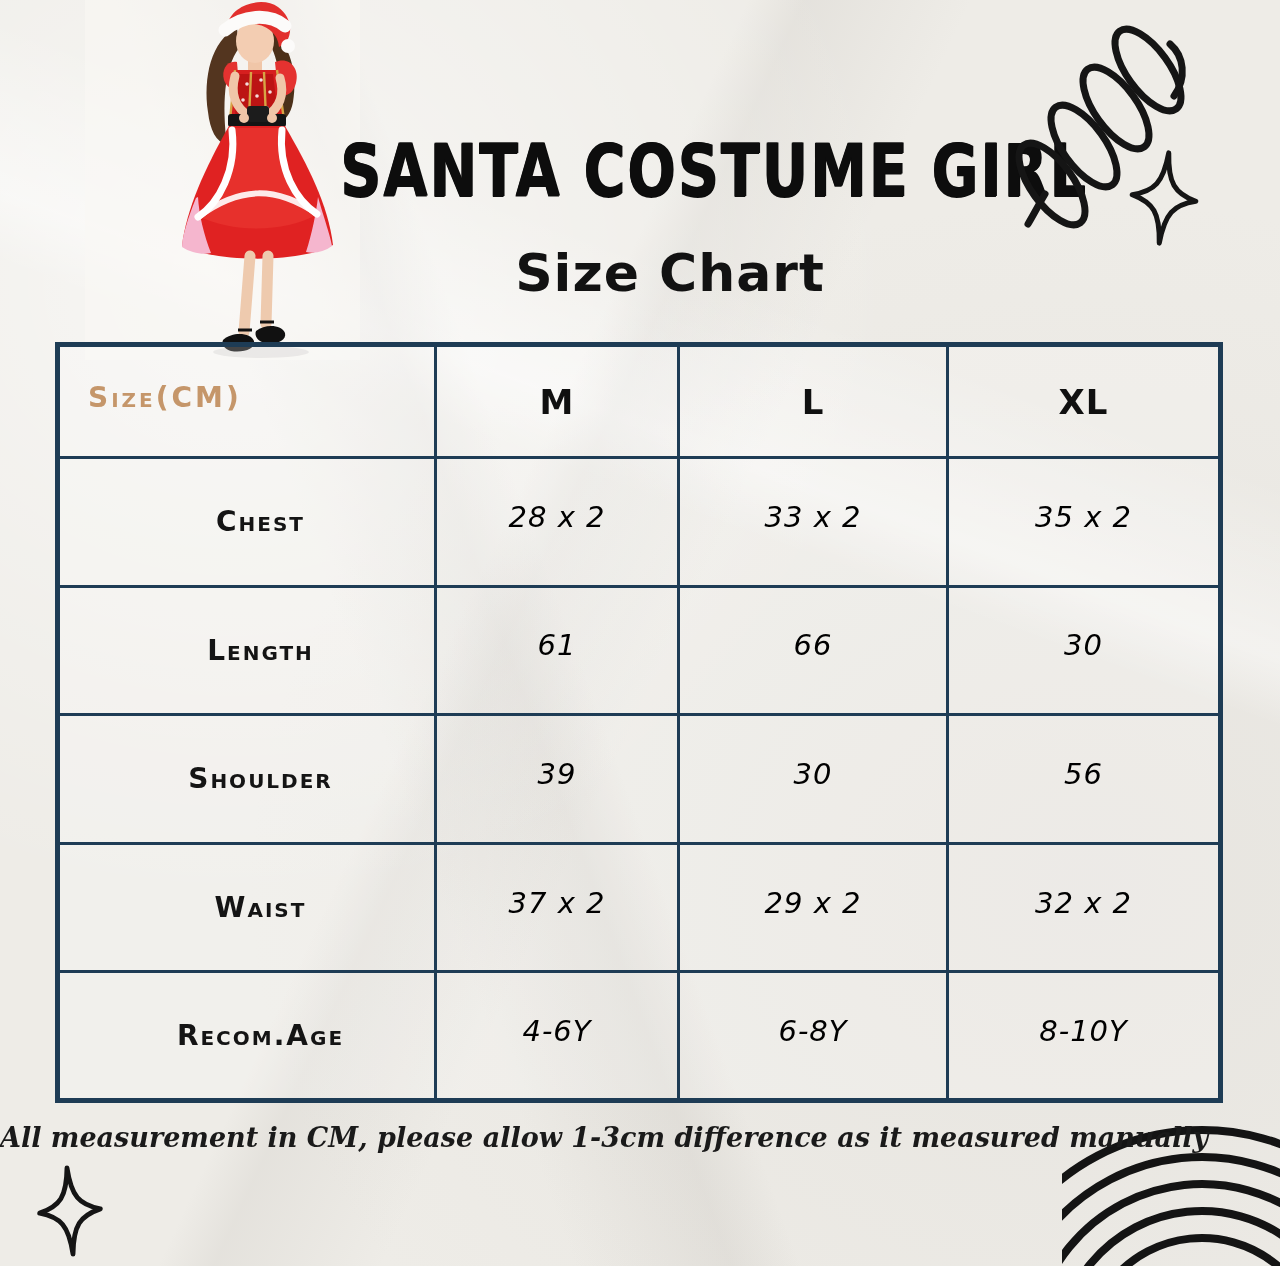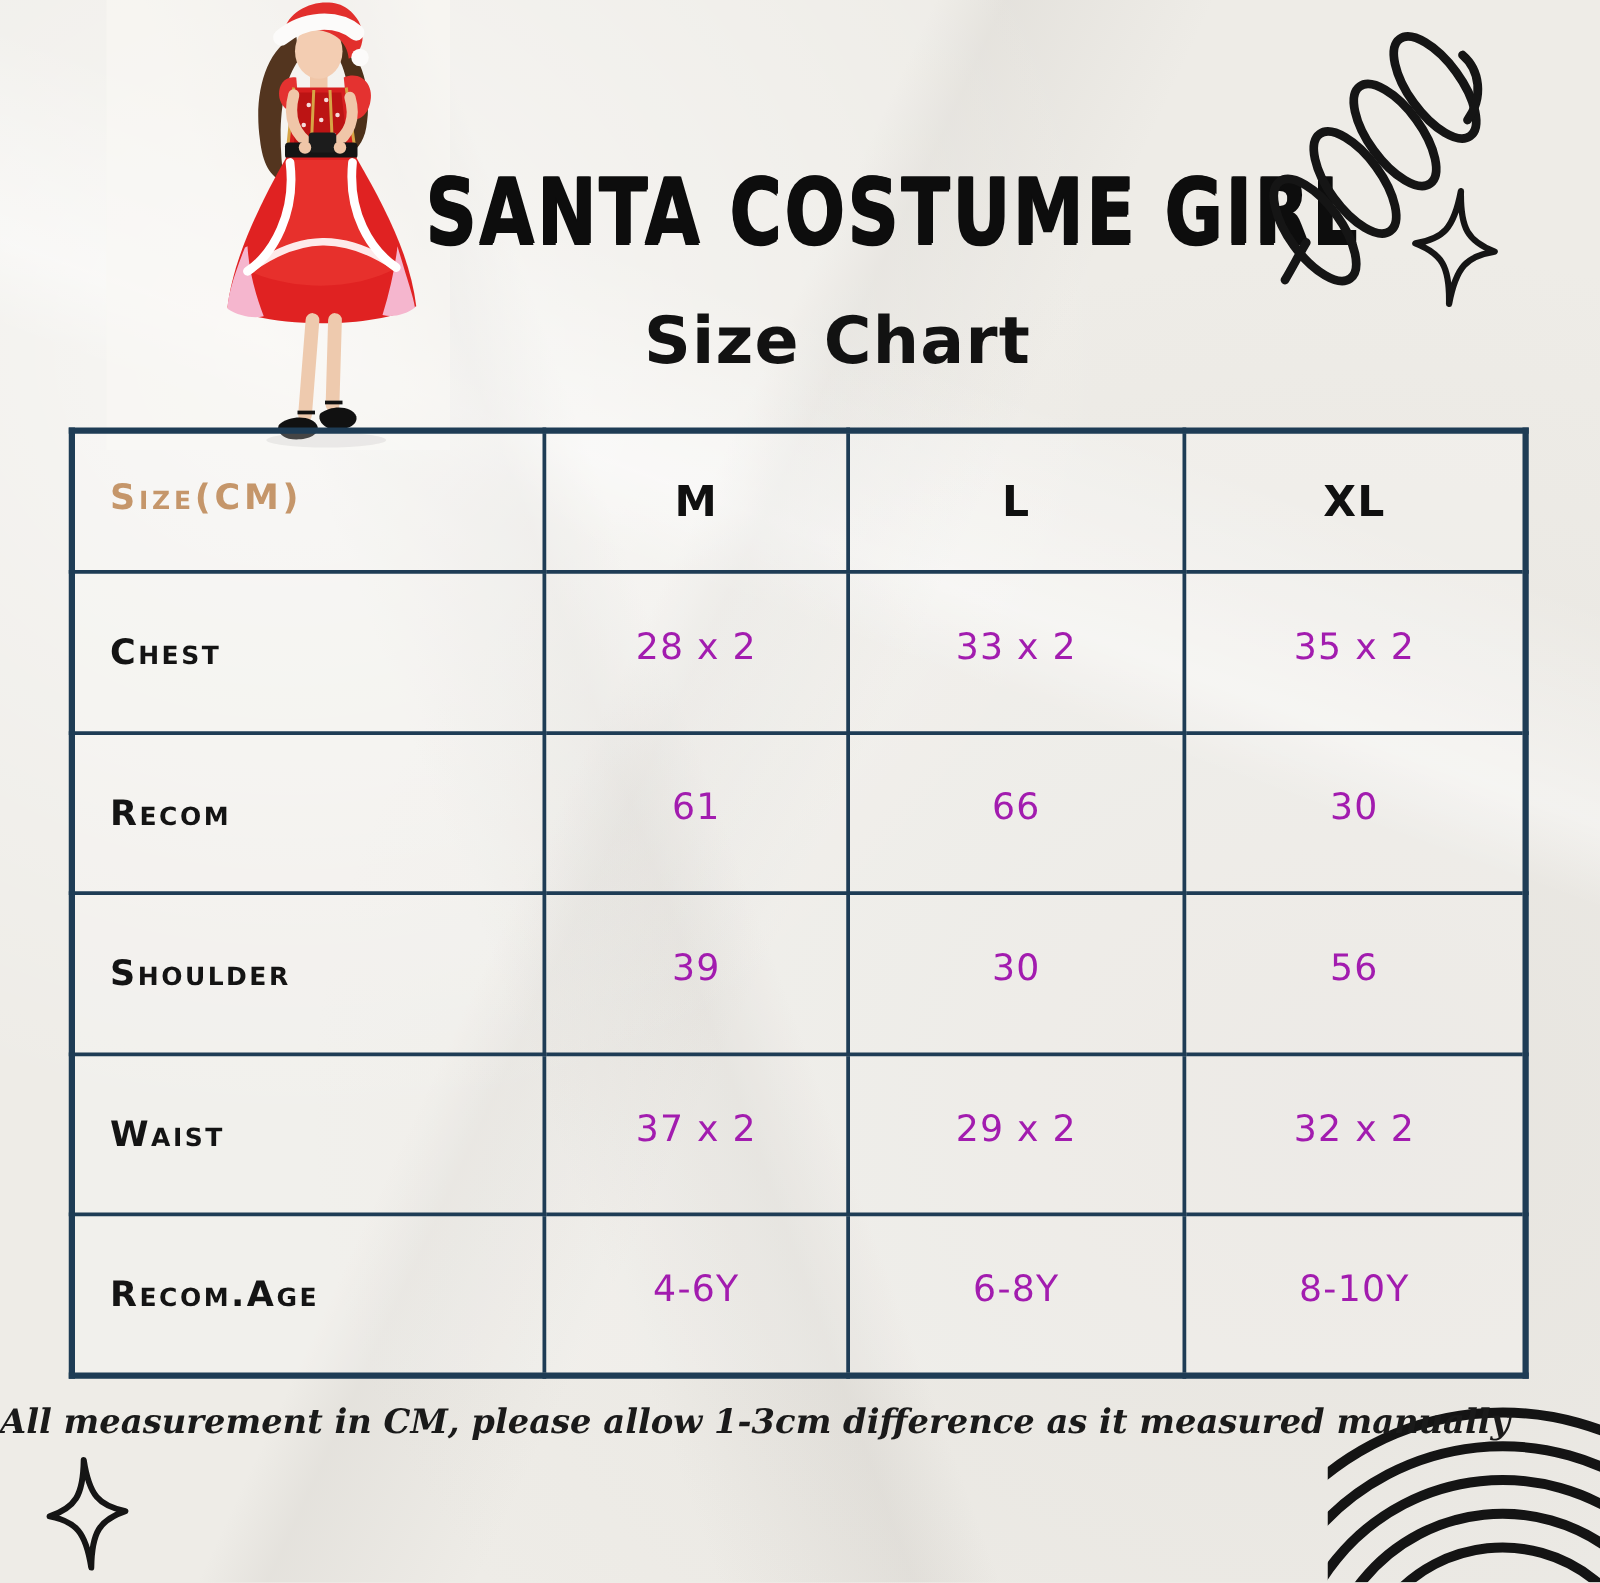--- a/index.html
+++ b/index.html
@@ -44,27 +44,28 @@
   }
   .size-chart thead tr{height:113px;}
   .size-chart tbody tr{height:108px;}
   th.size-cm{
     text-align:left;padding:0 0 8px 28px;
     font-variant:small-caps;font-weight:700;font-size:28px;letter-spacing:3px;
     color:#c5966a;
   }
   th.col-size{font-weight:700;font-size:34px;color:#101010;letter-spacing:1px;}
   th.row-label{
-    text-align:left;padding-left:28px;
+    text-align:center;padding-left:28px;
     font-variant:small-caps;font-weight:700;font-size:28px;letter-spacing:2px;
     color:#141414;
   }
   td.value-cell{
-    font-size:29px;color:#a21caf;font-weight:400;padding-bottom:11px;
+    font-size:29px;color:#000000;font-weight:400;padding-bottom:11px;
     letter-spacing:1px;
+    font-style:italic;
   }
 
   .footer-note{
     position:absolute;left:0;top:1122px;width:1280px;text-align:left;
     font-family:"DejaVu Serif", serif;font-style:italic;font-weight:700;
     font-size:27px;color:#1a1a1a;
   }
 
   .photo{position:absolute;left:85px;top:0;width:275px;height:360px;}
   .doodle{position:absolute;pointer-events:none;}
@@ -188,21 +189,21 @@
     </tr>
   </thead>
   <tbody>
     <tr>
       <th class="row-label">Chest</th>
       <td class="value-cell">28 x 2</td>
       <td class="value-cell">33 x 2</td>
       <td class="value-cell">35 x 2</td>
     </tr>
     <tr>
-      <th class="row-label">Recom</th>
+      <th class="row-label">Length</th>
       <td class="value-cell">61</td>
       <td class="value-cell">66</td>
       <td class="value-cell">30</td>
     </tr>
     <tr>
       <th class="row-label">Shoulder</th>
       <td class="value-cell">39</td>
       <td class="value-cell">30</td>
       <td class="value-cell">56</td>
     </tr>

